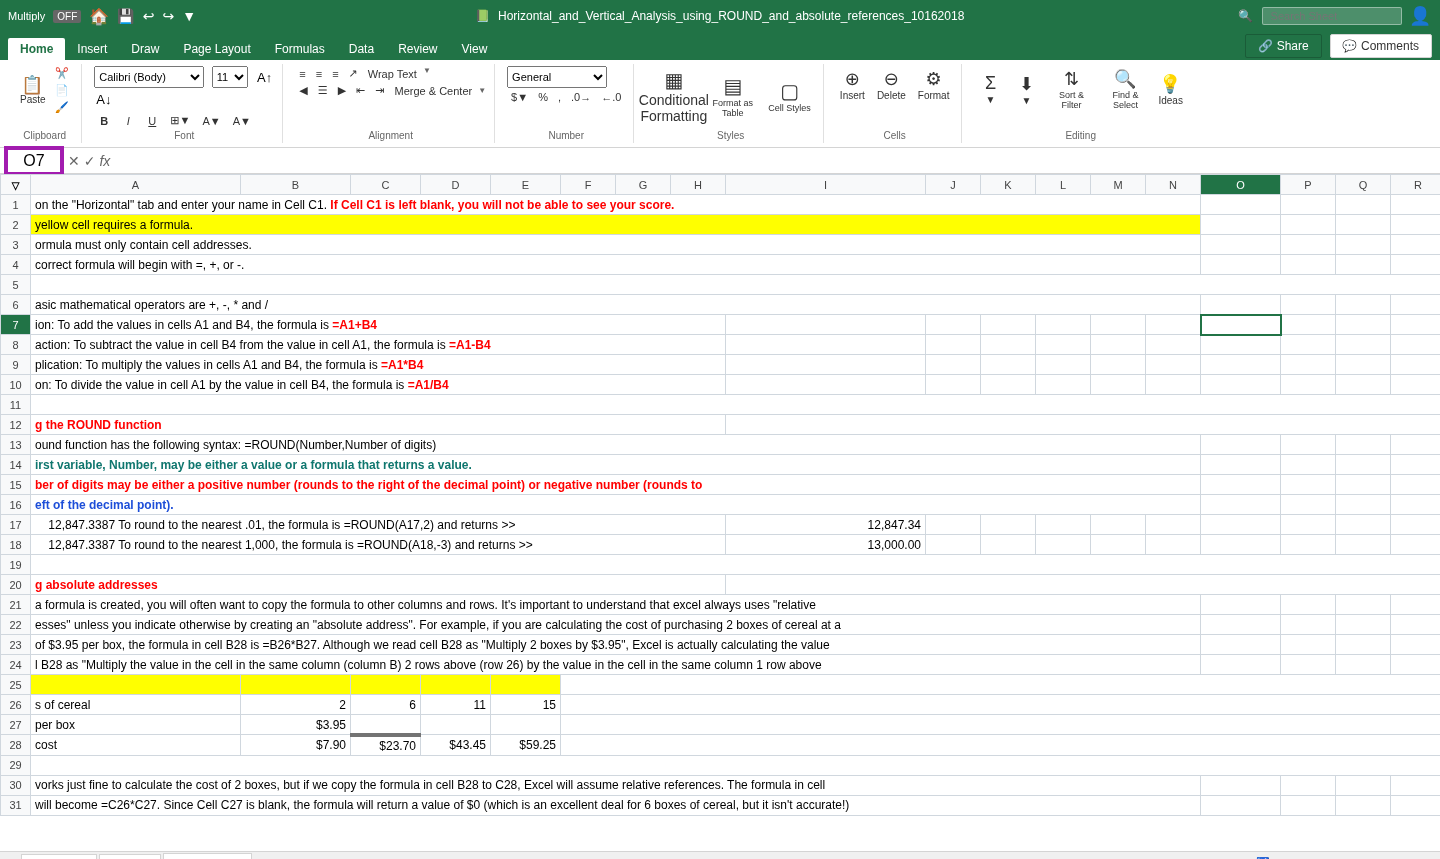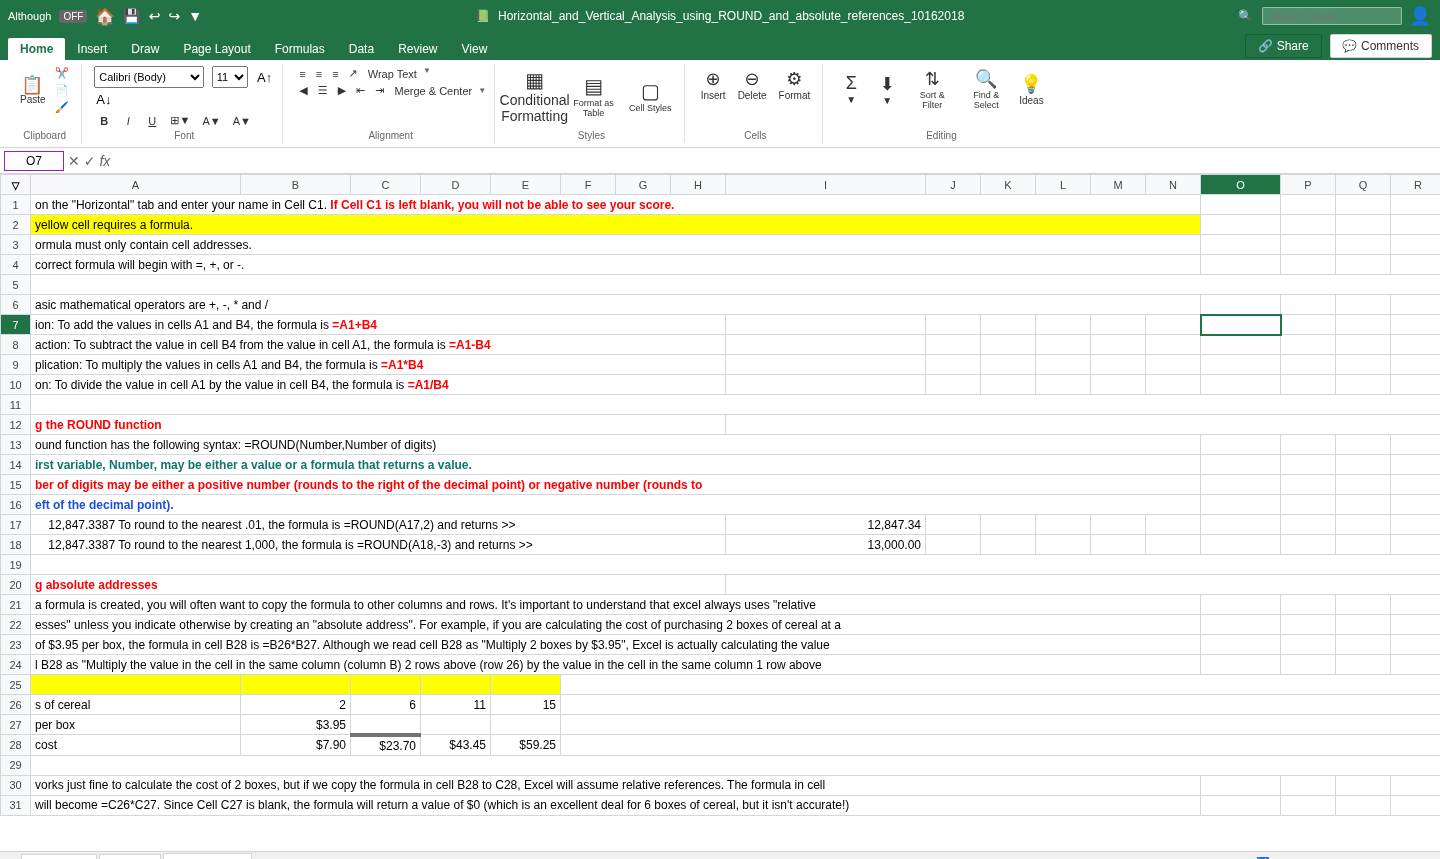--- a/index.html
+++ b/index.html
@@ -96,22 +96,22 @@
       display: flex;
       align-items: center;
       border-bottom: 1px solid #d4d4d4;
       height: 26px;
       background: #fff;
       padding: 0 4px;
       gap: 4px;
     }
     #cell-ref {
       width: 60px;
-      border: 1px solid #a21caf;
-      font-size: 12px;
+      border: 4px solid #a21caf;
+      font-size: 16px;
       padding: 2px 4px;
       text-align: center;
     }
     #formula-icons { display: flex; align-items: center; gap: 4px; color: #666; font-size: 14px; }
     #formula-input {
       flex: 1;
       border: none;
       outline: none;
       font-size: 12px;
       padding: 2px 4px;
@@ -215,21 +215,21 @@
       border-radius: 2px;
       cursor: pointer;
       font-size: 12px;
     }
   </style>
 </head>
 <body>
 
 <div id="titlebar">
   <div class="left">
-    <span style="font-size:11px;">Although</span>
+    <span style="font-size:11px;">Multiply</span>
     <span style="background:#666;padding:1px 4px;border-radius:2px;font-size:10px;">OFF</span>
     <span style="font-size:16px;">🏠</span>
     <span style="font-size:14px;">💾</span>
     <span style="font-size:14px;">↩</span>
     <span style="font-size:14px;">↪</span>
     <span style="font-size:14px;">▼</span>
   </div>
   <div class="center">
     <span style="margin-right:4px;">📗</span>
     <span>Horizontal_and_Vertical_Analysis_using_ROUND_and_absolute_references_10162018</span>
@@ -323,20 +323,35 @@
         <span class="rbn-btn-small">▶</span>
         <span class="rbn-btn-small">⇤</span>
         <span class="rbn-btn-small">⇥</span>
         <span class="rbn-btn-small" style="font-size:11px;white-space:nowrap;">Merge &amp; Center</span>
         <span class="dropdown-arrow">▼</span>
       </div>
     </div>
     <span class="ribbon-group-label">Alignment</span>
   </div>
 
+  <div class="ribbon-group">
+    <div style="display:flex;flex-direction:column;gap:2px;">
+      <select style="width:100px;font-size:11px;height:22px;">
+        <option>General</option>
+      </select>
+      <div style="display:flex;gap:2px;">
+        <span class="rbn-btn-small">$▼</span>
+        <span class="rbn-btn-small">%</span>
+        <span class="rbn-btn-small">,</span>
+        <span class="rbn-btn-small">.0→</span>
+        <span class="rbn-btn-small">←.0</span>
+      </div>
+    </div>
+    <span class="ribbon-group-label">Number</span>
+  </div>
 
   <div class="ribbon-group">
     <div style="display:flex;gap:4px;align-items:center;">
       <div class="rbn-btn" style="font-size:10px;max-width:55px;text-align:center;">
         <span style="font-size:20px;">▦</span>
         <span style="font-size:14px;white-space:normal;">Conditional Formatting</span>
       </div>
       <div class="rbn-btn" style="font-size:10px;max-width:55px;text-align:center;">
         <span style="font-size:20px;">▤</span>
         <span style="font-size:9px;white-space:normal;">Format as Table</span>

